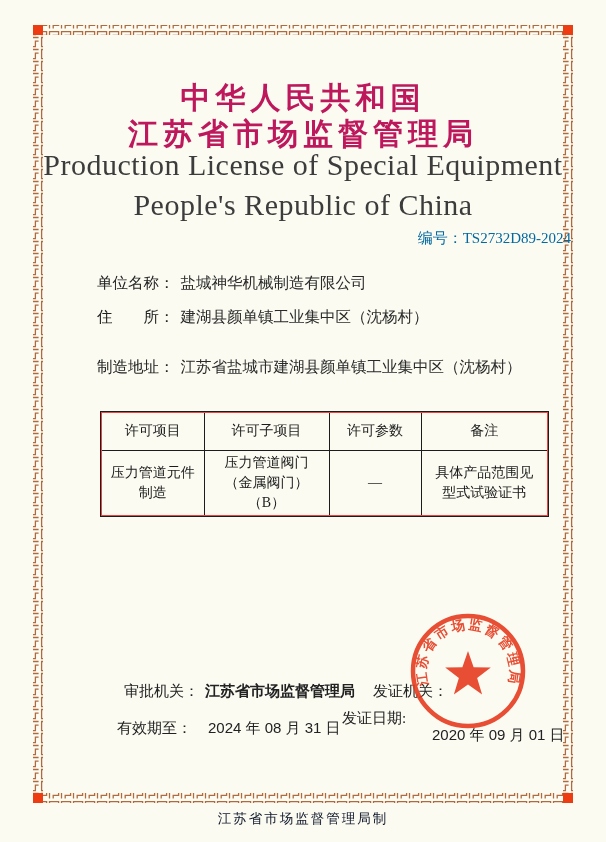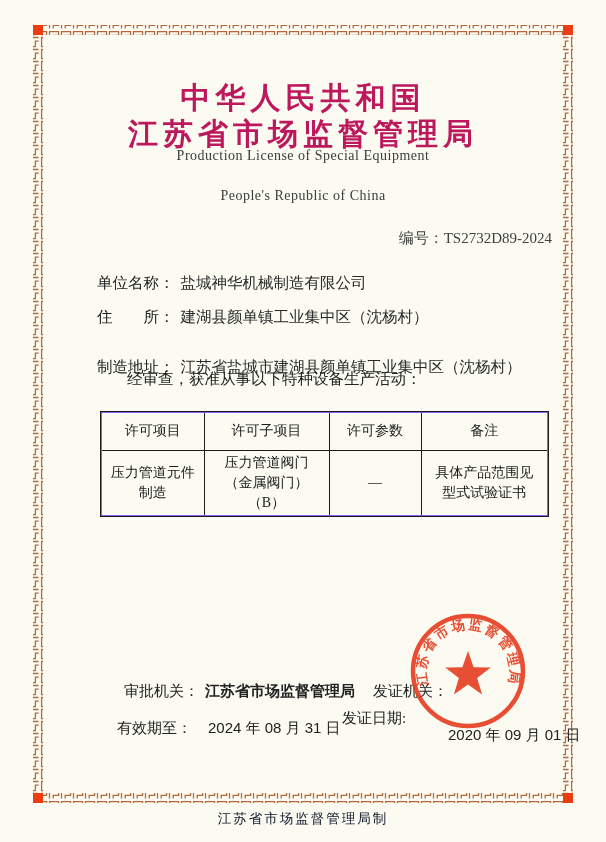--- a/index.html
+++ b/index.html
@@ -6,56 +6,56 @@
   .page {
     position:relative; width:606px; height:842px; margin:0 auto;
     background:#fbfbf2; overflow:hidden;
     font-family:"Liberation Serif", serif; color:#222;
   }
   .abs { position:absolute; }
   .center-line { left:0; width:100%; text-align:center; }
 
   
   .title-cn { font-weight:bold; font-size:30px; letter-spacing:5px; color:#be185d; }
-  .title-en { font-size:14px; color:#3c3c3c; letter-spacing:0.5px; }
+  .title-en { font-size:30px; color:#3c3c3c; letter-spacing:0.5px; }
   .t1 { top:78px; }  .t2 { top:114px; }
   .e1 { top:148px; } .e2 { top:188px; }
 
   
-  .serial { top:229px; right:54px; font-size:15px; color:#404040; }
+  .serial { top:229px; right:35px; font-size:15px; color:#0369a1; }
 
   
   .field { left:97px; font-size:15.5px; white-space:nowrap; }
   .f0 { top:273px; } .f1 { top:307px; } .f2 { top:357px; }
   .field .val { margin-left:6px; color:#2a2a2a; }
   .approval-note { left:127px; top:369px; font-size:15.5px; }
 
   
   table.license {
     position:absolute; left:100px; top:411px; width:447px;
     border-collapse:collapse; table-layout:fixed;
     font-size:14px; color:#1b1b1b; background:transparent;
   }
   table.license th, table.license td {
     border:1px solid #1c1c1c; text-align:center; vertical-align:middle;
     white-space:pre-line; padding:2px 3px; font-weight:normal; line-height:1.45;
   }
-  table.license { border:2px solid #8b5cf6; outline:1px solid #1c1c1c; outline-offset:-1px;padding-left:36px; }
+  table.license { border:2px solid #ef4444; outline:1px solid #1c1c1c; outline-offset:-1px;padding-left:36px; }
   tr.hdr  { height:38px; }
   tr.data { height:49px; }
 
   
   .bottom-line { font-size:15px; white-space:nowrap; }
   .approval-line { left:124px; top:682px; }
   .approval-line .val { font-weight:bold; margin-left:6px; }
   .issuing-label { left:373px; top:682px; }
   .valid-line { left:117px; top:719px; }
   .valid-line .val, .issue-date-value { font-family:Liberation Sans, sans-serif; font-size:15px; margin-left:16px; }
   .issue-date-label { left:342px; top:709px; }
-  .issue-date-value { left:432px; top:726px; }
+  .issue-date-value { left:416px; top:726px; }
 
   
   .seal { left:406px; top:609px; opacity:0.88; }
 
   
   .made-by { top:810px; font-size:13.5px; letter-spacing:2px; color:#0f172a; }
 </style>
 </head>
 <body>
 
@@ -92,21 +92,20 @@
   <div class="abs field f0">
     <span class="lbl">单位名称：</span><span class="val">盐城神华机械制造有限公司</span>
   </div>
   <div class="abs field f1">
     <span class="lbl">住　　所：</span><span class="val">建湖县颜单镇工业集中区（沈杨村）</span>
   </div>
   <div class="abs field f2">
     <span class="lbl">制造地址：</span><span class="val">江苏省盐城市建湖县颜单镇工业集中区（沈杨村）</span>
   </div>
 
-  <div class="abs approval-note">经审查，获准从事以下特种设备生产活动：</div>
 
   <table class="license">
     <colgroup>
         <col style="width:103px">
         <col style="width:125px">
         <col style="width:92px">
         <col style="width:127px">
       </colgroup>
     <tbody>
         <tr class="hdr">

